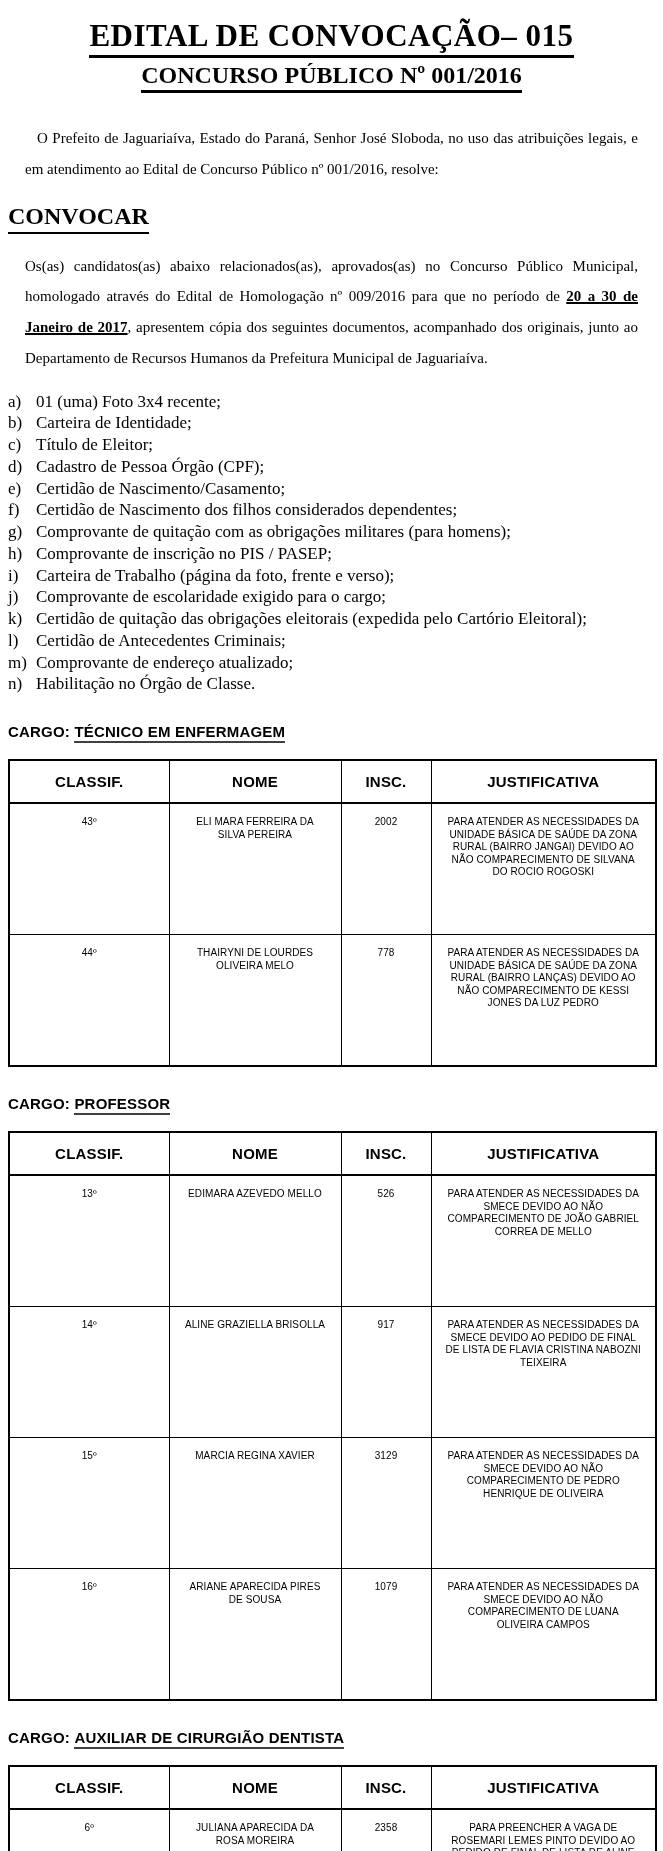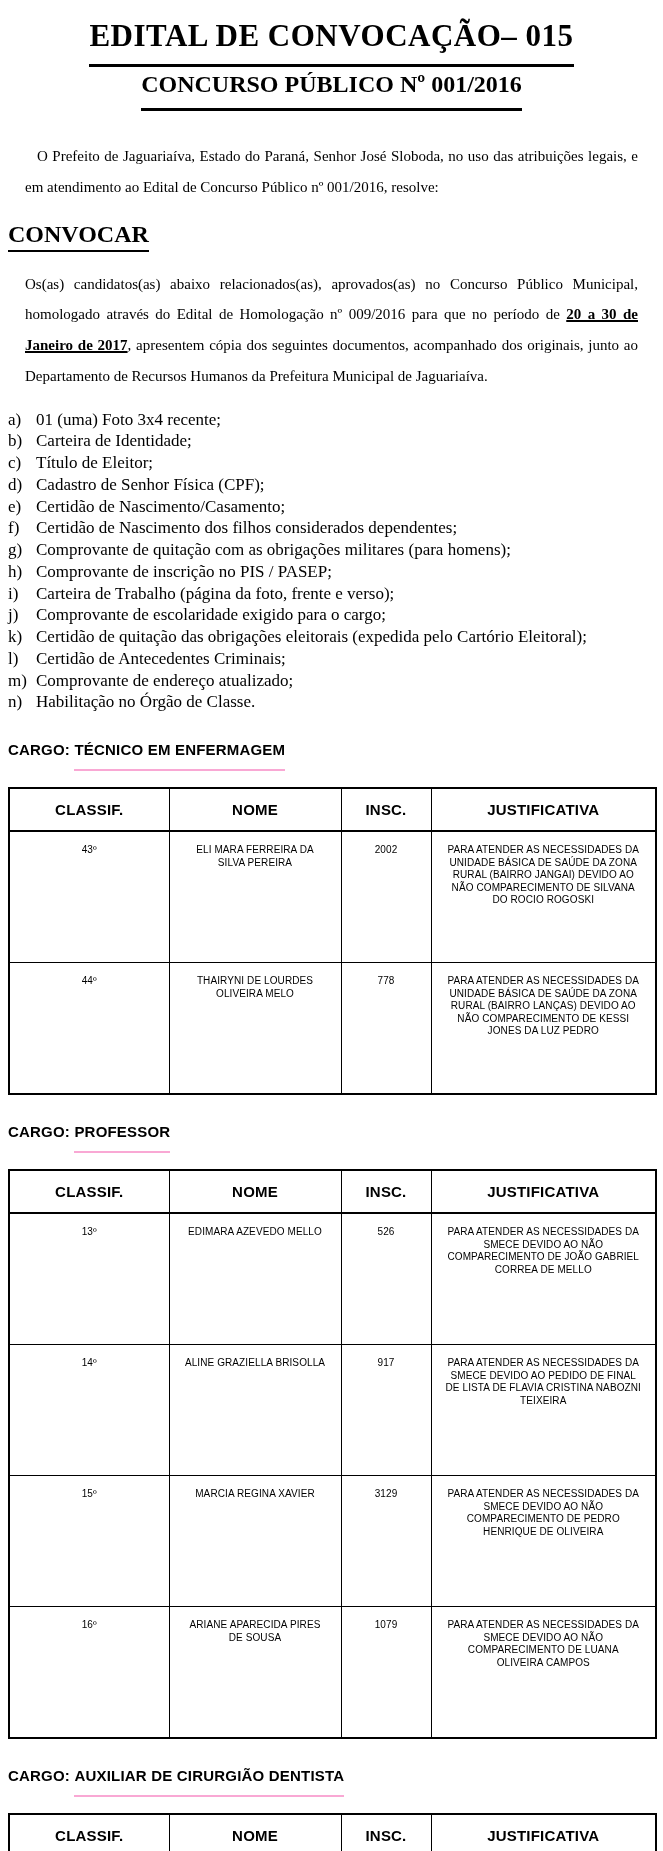--- a/index.html
+++ b/index.html
@@ -9,21 +9,21 @@
     font-family: "Liberation Serif", serif;
     -webkit-font-smoothing: antialiased;
   }
   .page {
     box-sizing: border-box;
     width: 663px;
     min-height: 1851px;
     padding: 14px 8px 20px 8px;
     background: #fff;
   }
-  .u-ib { display: inline-block; border-bottom: 3px solid #000; padding-bottom: 10px; }
+  .u-ib { display: inline-block; border-bottom: 3px solid #000; padding-bottom: 1px; }
   .u-ib2 { display: inline-block; border-bottom: 2px solid #000; padding-bottom: 1px; }
 
   h1.doc-title {
     margin: 4px 0 0 0;
     text-align: center;
     font-size: 31px;
     font-weight: bold;
     letter-spacing: 0.5px;
     line-height: 1.15;
   }
@@ -62,21 +62,21 @@
   .doc-item .letter { flex: 0 0 28px; }
   .doc-item .text { flex: 1; }
 
   .cargo-heading {
     margin: 28px 0 0 0;
     font-family: "Liberation Sans", sans-serif;
     font-weight: bold;
     font-size: 15px;
     letter-spacing: 0.2px;
   }
-  .cargo-heading .cargo-name { border-bottom: 2px solid #f9a8d4; padding-bottom: 11px; display: inline-block; }
+  .cargo-heading .cargo-name { border-bottom: 2px solid #404040; padding-bottom: 1px; display: inline-block; }
 
   table.conv-table {
     width: 100%;
     border-collapse: collapse;
     margin-top: 16px;
     font-family: "Liberation Sans", sans-serif;
     table-layout: fixed;
   }
   table.conv-table, table.conv-table th, table.conv-table td {
     border: 1px solid #000;
@@ -126,21 +126,21 @@
     <div class="doc-item">
         <span class="letter">b)</span>
         <span class="text">Carteira de Identidade;</span>
       </div>
     <div class="doc-item">
         <span class="letter">c)</span>
         <span class="text">Título de Eleitor;</span>
       </div>
     <div class="doc-item">
         <span class="letter">d)</span>
-        <span class="text">Cadastro de Senhor Física (CPF);</span>
+        <span class="text">Cadastro de Pessoa Órgão (CPF);</span>
       </div>
     <div class="doc-item">
         <span class="letter">e)</span>
         <span class="text">Certidão de Nascimento/Casamento;</span>
       </div>
     <div class="doc-item">
         <span class="letter">f)</span>
         <span class="text">Certidão de Nascimento dos filhos considerados dependentes;</span>
       </div>
     <div class="doc-item">

